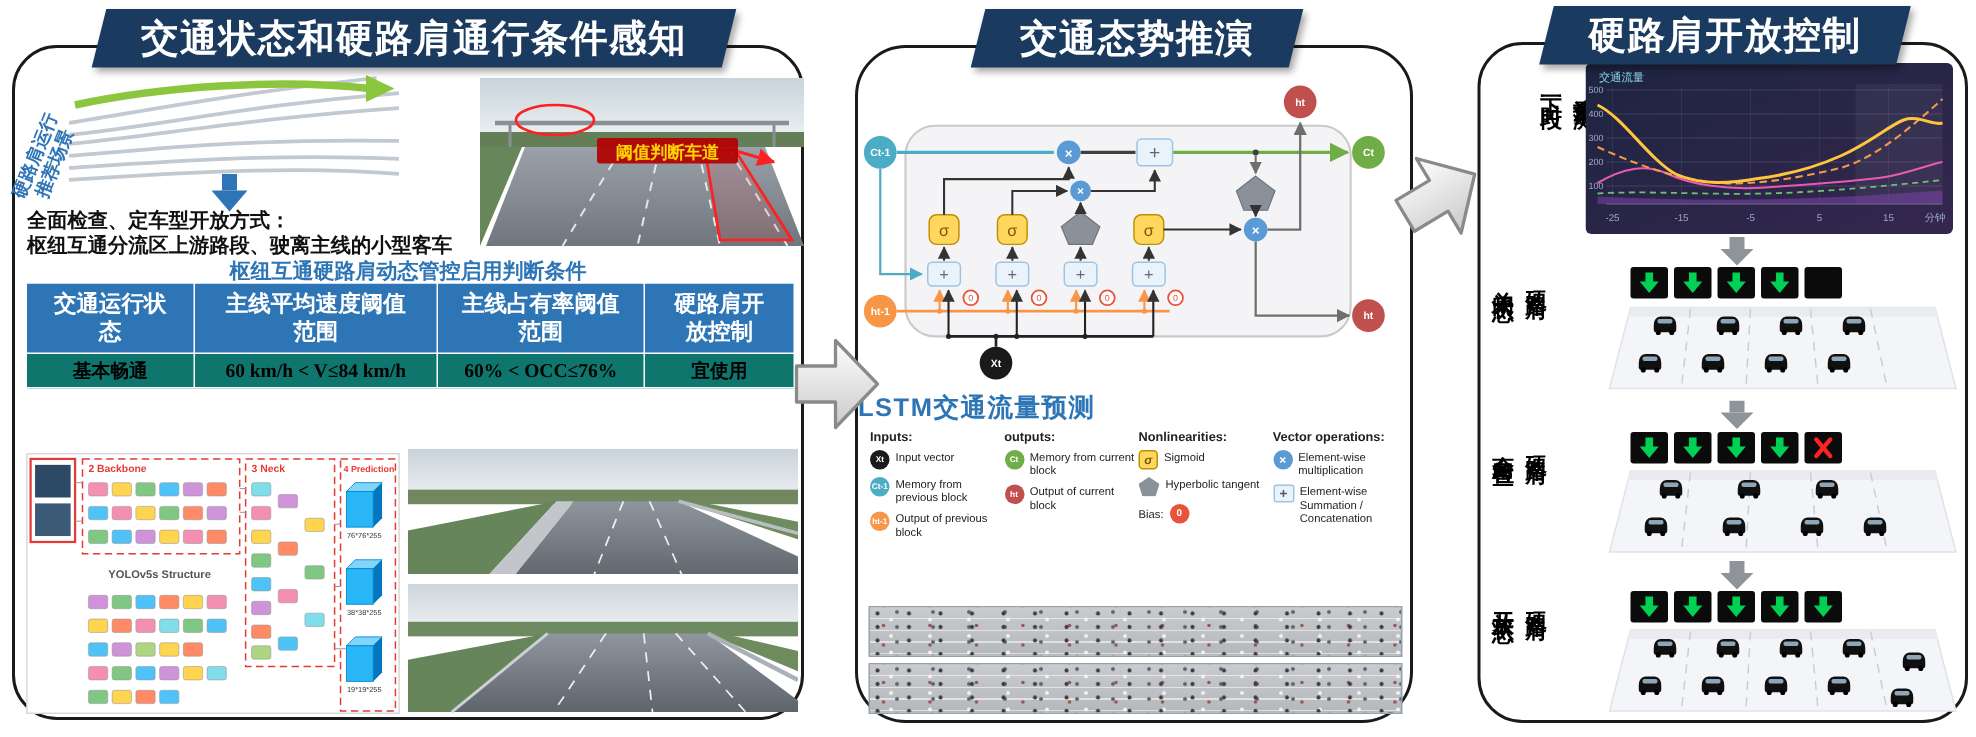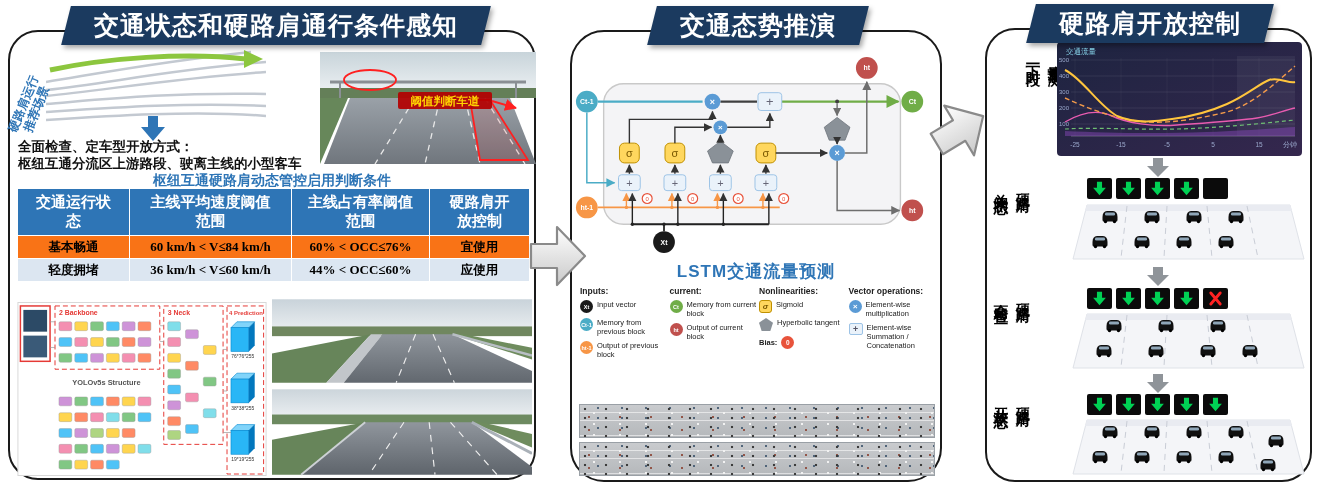--- a/index.html
+++ b/index.html
@@ -28,30 +28,30 @@
   .road-fan{position:absolute;left:36px;top:14px}
   .blue-arrow{position:absolute;left:130px;top:84px}
   .open-mode{position:absolute;left:8px;top:106px;width:302px;font-size:13.5px;font-weight:700;line-height:17px;color:#111}
   .photo1{position:absolute;left:310px;top:20px}
   .tbl-title{position:absolute;left:0;top:140px;width:100%;text-align:center;
        color:var(--accent-blue,#2E75B6);font-weight:700;font-size:14px}
   .ctrl-table{position:absolute;left:7px;top:156px;width:512px;border-collapse:collapse;table-layout:fixed}
   .ctrl-table th{background:var(--table-header-bg,#2E75B6);color:#fff;font-size:15px;font-weight:700;
        padding:4px 16px;border:1px solid #fff;text-align:center}
   .ctrl-table td{font-size:12.5px;font-weight:700;text-align:center;padding:2.5px 0;border:1px solid #fff;
-       background:#f97316;color:#000}
+       background:#0f766e;color:#000}
   .ctrl-table tr.alt td{background:var(--table-row-alt,#DCE6F1)}
   .ctrl-table .serif{font-family:"Liberation Serif","DejaVu Serif",serif;font-size:13px}
   .yolo{position:absolute;left:6px;top:270px}
   .photoA{position:absolute;left:262px;top:266px}
   .photoB{position:absolute;left:262px;top:356px}
 
   
   .lstm{position:absolute;left:0;top:22px}
-  .lstm-title{position:absolute;left:0;top:228px;width:100%;text-align:center;
+  .lstm-title{position:absolute;left:0;top:228px;width:100%;text-align:left;
        color:var(--accent-blue,#2E75B6);font-weight:700;font-size:17px;letter-spacing:1px}
   .legend{position:absolute;left:8px;top:254px;width:358px;display:flex;gap:0}
   .lcol{flex:1 1 0}
   .lhead{font-weight:700;font-size:8.5px;margin-bottom:4px;color:#222}
   .li{display:flex;align-items:flex-start;gap:4px;margin-bottom:5px}
   .ic{flex:0 0 auto;width:13px;height:13px;border-radius:50%;display:flex;align-items:center;
       justify-content:center;color:#fff;font-size:5.5px;font-weight:700}
   .ic i{font-style:normal}
   .c-black{background:#1a1a1a}.c-teal{background:#4BACC6}.c-orange{background:#F79646}
   .c-green{background:#70AD47}.c-red{background:#C0504D}.c-bias{background:#E8533B;font-size:6.5px}
@@ -214,26 +214,20 @@
           <th>硬路肩开放控制</th>
         </tr>
       </thead>
       <tbody>
         <tr>
           <td>基本畅通</td>
           <td class="serif">60 km/h &lt; V≤84 km/h</td>
           <td class="serif">60% &lt; OCC≤76%</td>
           <td>宜使用</td>
         </tr>
-        <tr class="alt">
-          <td>轻度拥堵</td>
-          <td class="serif">36 km/h &lt; V≤60 km/h</td>
-          <td class="serif">44% &lt; OCC≤60%</td>
-          <td>应使用</td>
-        </tr>
       </tbody>
     </table>
 
     <svg class="yolo" width="252" height="174" viewBox="0 0 252 176">
       <rect x="0.5" y="0.5" width="251" height="175" fill="#fff" stroke="#d8d8d8"></rect>
       <rect x="3" y="4" width="30" height="56" fill="none" stroke="#E53935" stroke-width="1.5"></rect>
       <rect x="6" y="8" width="24" height="22" fill="#2c4a66"></rect>
       <rect x="6" y="34" width="24" height="22" fill="#3a5a78"></rect>
       <rect x="38" y="4" width="106" height="64" fill="none" stroke="#E53935" stroke-dasharray="5 3"></rect>
       <text x="42" y="13" font-size="7" font-weight="700" fill="#E53935">2 Backbone</text>
@@ -506,21 +500,21 @@
             <span class="lt">Memory from previous block</span>
           </div>
         <div class="li">
             <span class="ic c-orange">
               <i>ht-1</i>
             </span>
             <span class="lt">Output of previous block</span>
           </div>
       </div>
       <div class="lcol">
-        <div class="lhead">current:</div>
+        <div class="lhead">outputs:</div>
         <div class="li">
             <span class="ic c-green">
               <i>Ct</i>
             </span>
             <span class="lt">Memory from current block</span>
           </div>
         <div class="li">
             <span class="ic c-red">
               <i>ht</i>
             </span>
@@ -533,21 +527,21 @@
             <span class="ic-box">
               <i>σ</i>
             </span>
             <span class="lt">Sigmoid</span>
           </div>
         <div class="li">
             <span class="ic-pent"></span>
             <span class="lt">Hyperbolic tangent</span>
           </div>
         <div class="li bias-row">
-            <span class="lt" style="font-weight:700">Bias:</span>
+            <span class="lt" style="font-weight:400">Bias:</span>
             <span class="ic c-bias">
               <i>0</i>
             </span>
           </div>
       </div>
       <div class="lcol">
         <div class="lhead">Vector operations:</div>
         <div class="li">
             <span class="ic-mult">
               <i>×</i>

